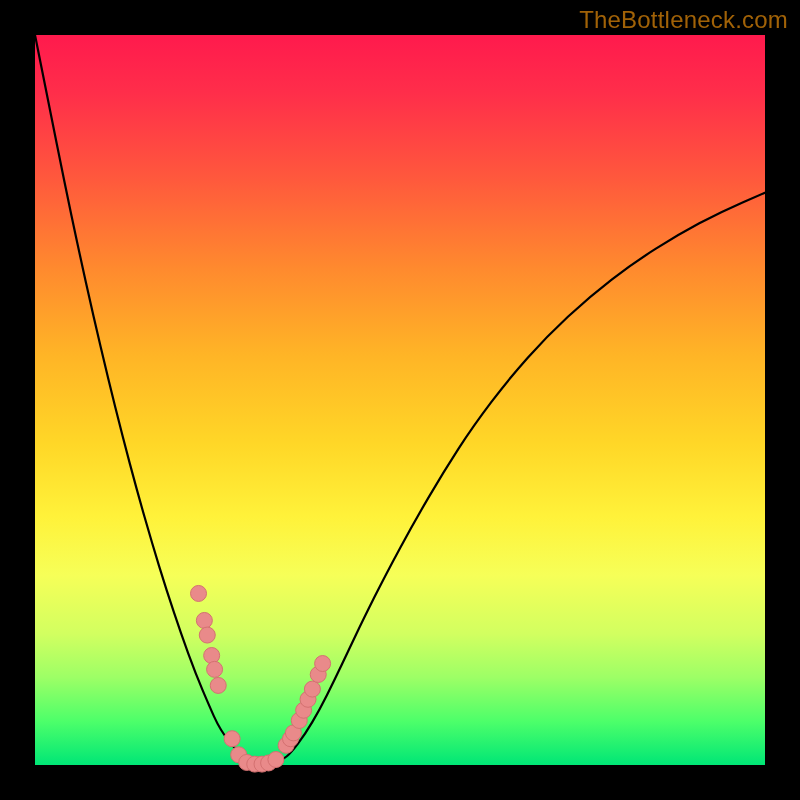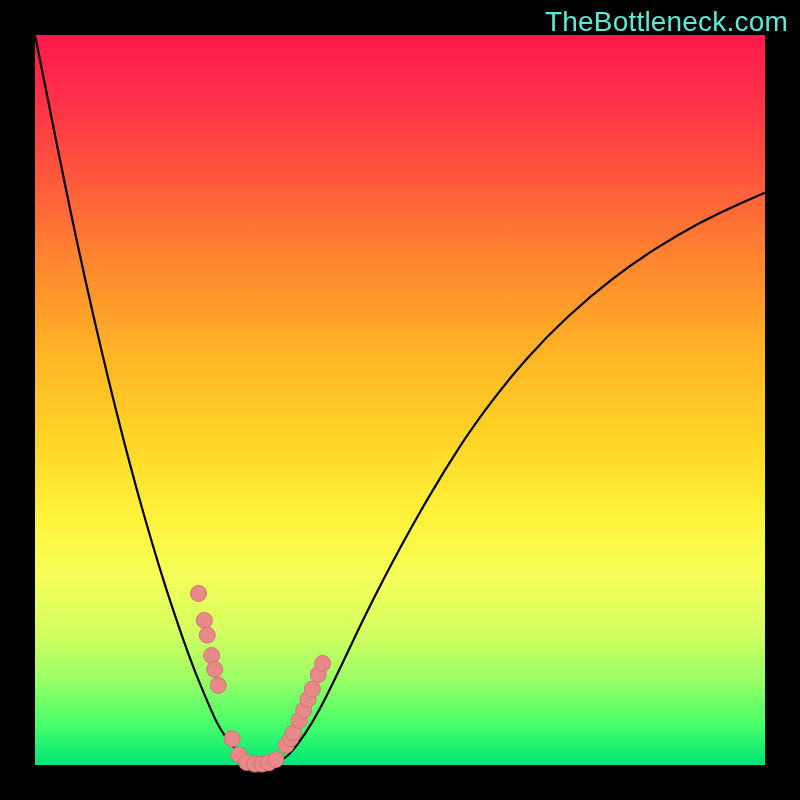--- a/index.html
+++ b/index.html
@@ -36,22 +36,22 @@
       #d2ff60 82%,
       #9dff66 88%,
       #4dff6a 94%,
       #00e676 100%
     );
   }
   .watermark {
     position: absolute;
     top: 6px;
     right: 12px;
-    color: #5eead4;
-    font-size: 28px;
+    color: #a16207;
+    font-size: 24px;
     font-weight: 500;
     letter-spacing: 0.2px;
     z-index: 10;
   }
   svg.curve {
     position: absolute;
     left: 0;
     top: 0;
     width: 730px;
     height: 730px;

